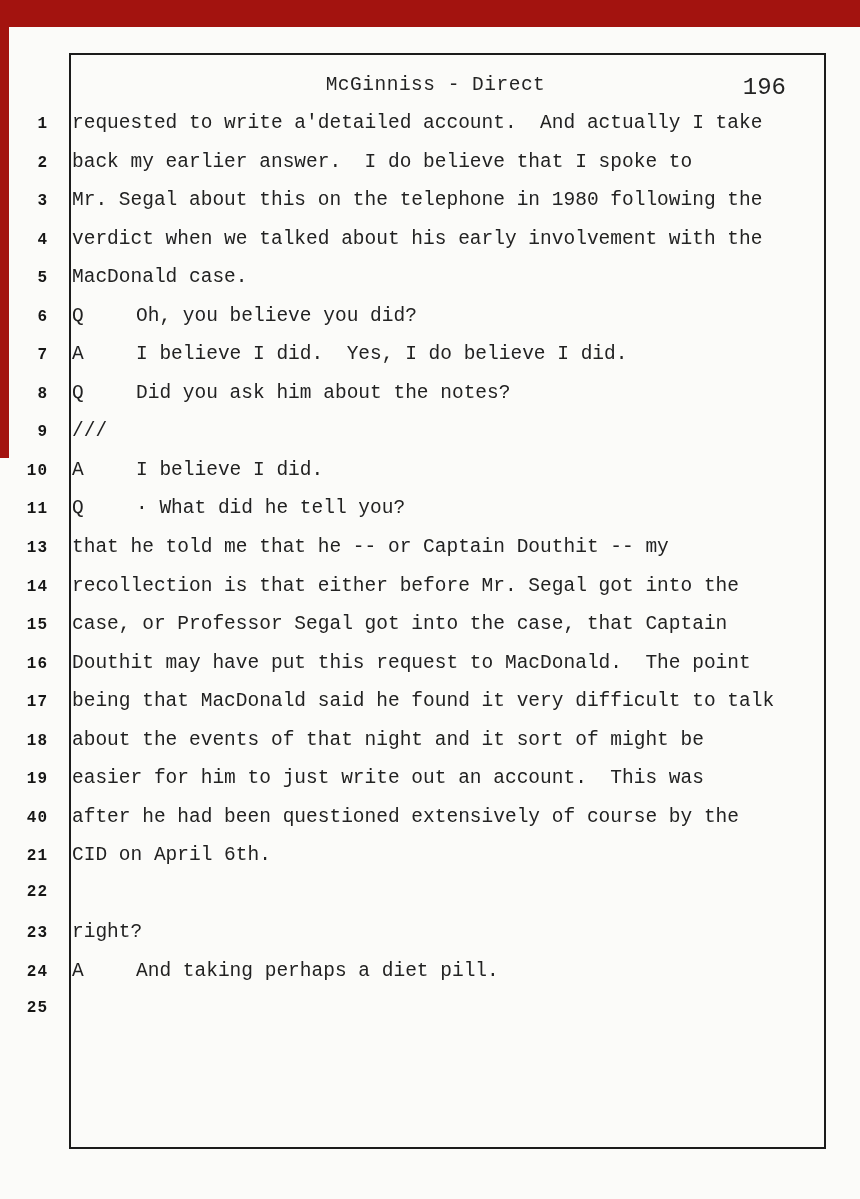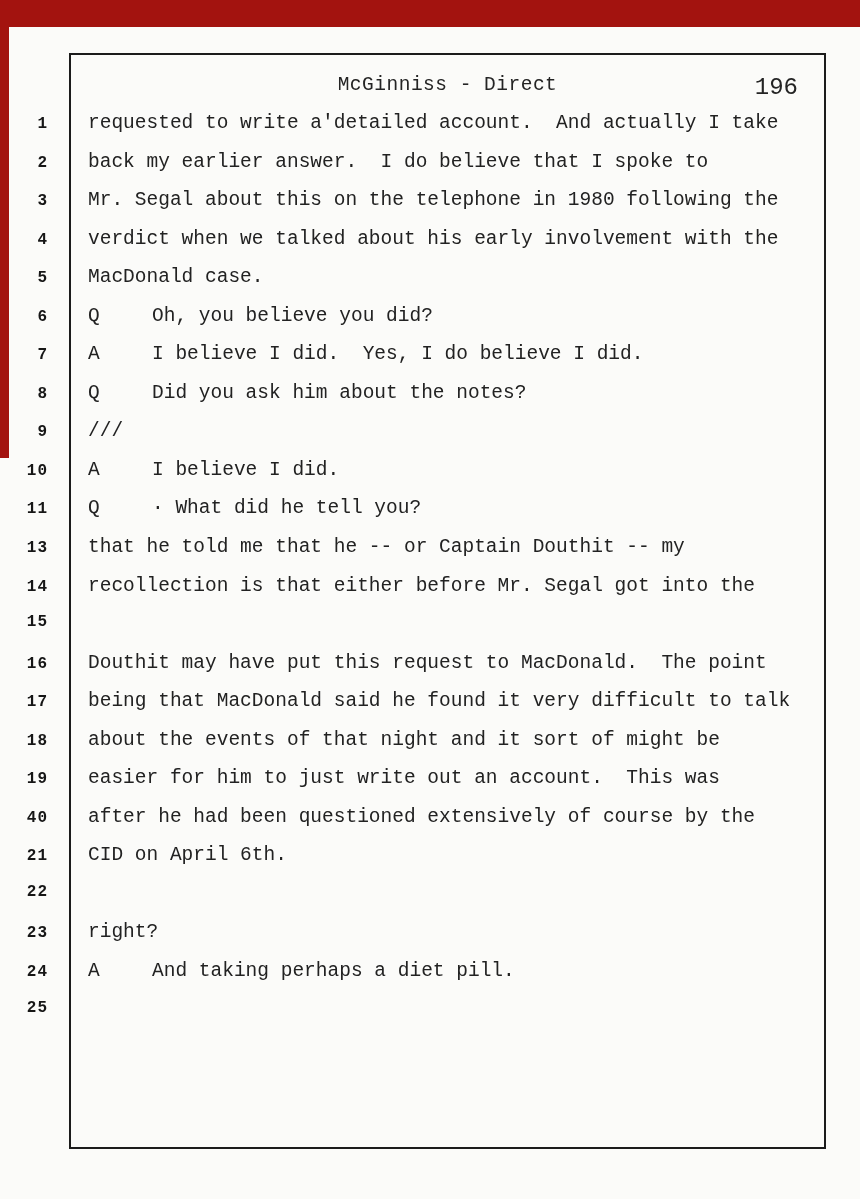--- a/index.html
+++ b/index.html
@@ -21,21 +21,21 @@
   }
   
   .frame {
     position: absolute; left: 69px; top: 53px;
     width: 753px; height: 1092px;
     border: 2px solid #1b1b1b;
     background: transparent;
   }
   
   .header {
-    position: absolute; left: 69px; top: 74px;
+    position: absolute; left: 57px; top: 74px;
     width: 757px; height: 28px;
   }
   .header .title {
     position: absolute; left: 0; width: 100%;
     text-align: center;
     font-size: 19.5px; letter-spacing: 0.5px;
     color: #242424;
   }
   .header .pagenum {
     position: absolute; right: 28px; top: 0;
@@ -54,21 +54,21 @@
   .line-num {
     flex: 0 0 48px;
     width: 48px;
     text-align: right;
     font-size: 16px;
     font-weight: bold;
     color: #161616;
     letter-spacing: 1px;
   }
   .line-content {
-    margin-left: 40px;
+    margin-left: 24px;
     font-size: 19.5px;
     color: #222222;
     white-space: pre;
   }
   .speaker {
     display: inline-block;
     width: 64px;
   }
 </style>
 </head>
@@ -132,20 +132,21 @@
     <div class="line-row">
       <span class="line-num">13</span>
       <span class="line-content"><span>that he told me that he -- or Captain Douthit -- my</span></span>
     </div>
     <div class="line-row">
       <span class="line-num">14</span>
       <span class="line-content"><span>recollection is that either before Mr. Segal got into the</span></span>
     </div>
     <div class="line-row">
       <span class="line-num">15</span>
+      <span class="line-content"><span>case, or Professor Segal got into the case, that Captain</span></span>
     </div>
     <div class="line-row">
       <span class="line-num">16</span>
       <span class="line-content"><span>Douthit may have put this request to MacDonald.  The point</span></span>
     </div>
     <div class="line-row">
       <span class="line-num">17</span>
       <span class="line-content"><span>being that MacDonald said he found it very difficult to talk</span></span>
     </div>
     <div class="line-row">

